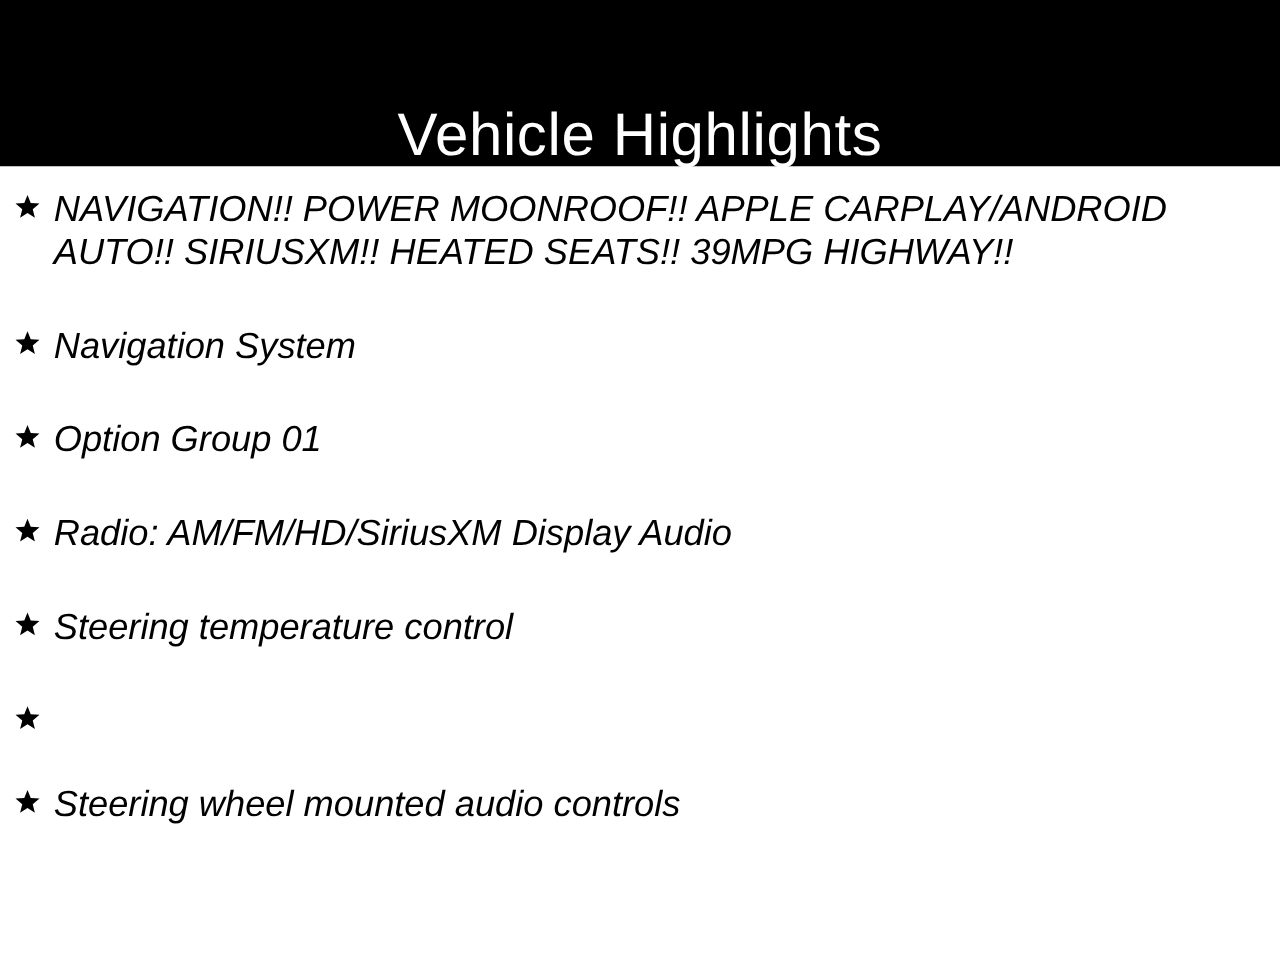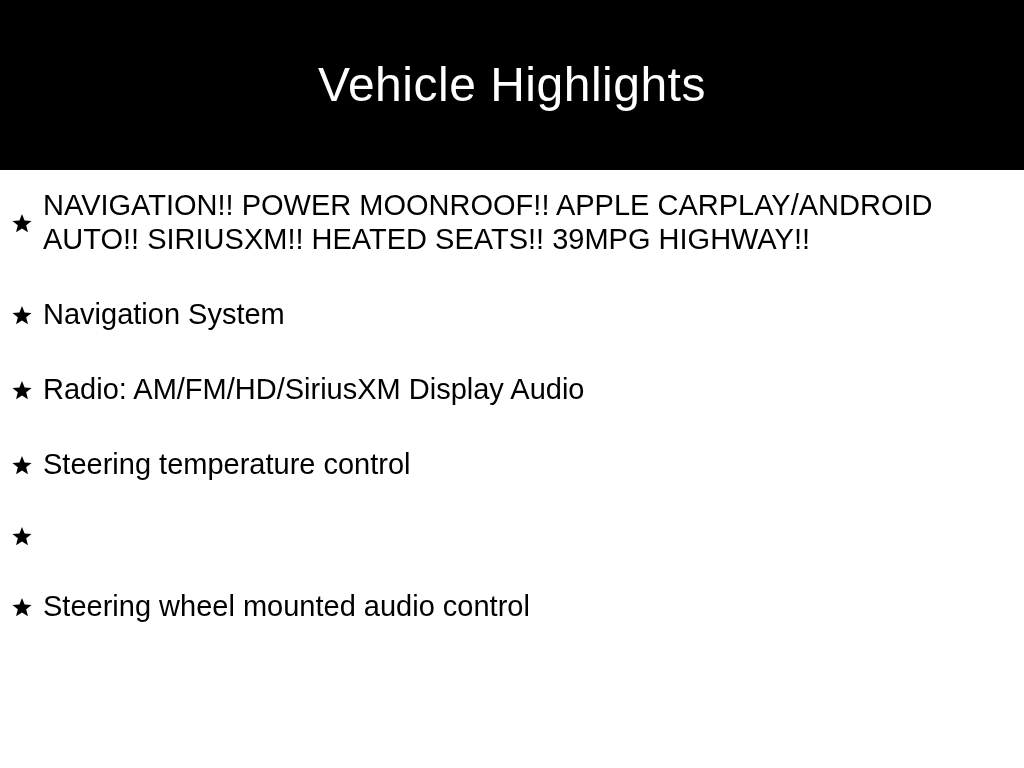--- a/index.html
+++ b/index.html
@@ -9,41 +9,42 @@
   body {
     width: 1024px;
     height: 768px;
     background: #ffffff;
     overflow: hidden;
     font-family: "Liberation Sans", "DejaVu Sans", sans-serif;
     color: #000000;
   }
   .header {
     width: 100%;
-    height: 170px;
+    height: 133px;
     background: #000000;
     display: flex;
-    align-items: center;
+    align-items: flex-end;
     justify-content: center;
   }
   .page-title {
     margin: 0;
     color: #ffffff;
     font-size: 48px;
     font-weight: 400;
     line-height: 1;
     letter-spacing: 0.5px;
   }
   .content {
     padding: 18px 40px 0 11px;
   }
   .item {
     display: flex;
-    align-items: center;
+    align-items: flex-start;
     margin-bottom: 41px;
+    font-style: italic;
   }
   .item:last-child {
     margin-bottom: 0;
   }
   .star {
     flex: none;
     width: 22px;
     height: 22px;
     margin: 4px 10px 0 0;
   }
@@ -78,20 +79,28 @@
 
   <div class="item">
     <span class="star">
         <svg viewBox="0 0 24 24" aria-hidden="true">
           <polygon fill="#000000" points="12,1 14.82,8.12 22.46,8.6 16.57,13.48 18.47,20.9 12,16.8 5.53,20.9 7.43,13.48 1.54,8.6 9.18,8.12"></polygon>
         </svg>
       </span>
     <span class="item-text">Navigation System</span>
   </div>
 
+  <div class="item">
+    <span class="star">
+        <svg viewBox="0 0 24 24" aria-hidden="true">
+          <polygon fill="#000000" points="12,1 14.82,8.12 22.46,8.6 16.57,13.48 18.47,20.9 12,16.8 5.53,20.9 7.43,13.48 1.54,8.6 9.18,8.12"></polygon>
+        </svg>
+      </span>
+    <span class="item-text">Option Group 01</span>
+  </div>
 
   <div class="item">
     <span class="star">
         <svg viewBox="0 0 24 24" aria-hidden="true">
           <polygon fill="#000000" points="12,1 14.82,8.12 22.46,8.6 16.57,13.48 18.47,20.9 12,16.8 5.53,20.9 7.43,13.48 1.54,8.6 9.18,8.12"></polygon>
         </svg>
       </span>
     <span class="item-text">Radio: AM/FM/HD/SiriusXM Display Audio</span>
   </div>
 
@@ -112,16 +121,16 @@
         </svg>
       </span>
   </div>
 
   <div class="item">
     <span class="star">
         <svg viewBox="0 0 24 24" aria-hidden="true">
           <polygon fill="#000000" points="12,1 14.82,8.12 22.46,8.6 16.57,13.48 18.47,20.9 12,16.8 5.53,20.9 7.43,13.48 1.54,8.6 9.18,8.12"></polygon>
         </svg>
       </span>
-    <span class="item-text">Steering wheel mounted audio control</span>
+    <span class="item-text">Steering wheel mounted audio controls</span>
   </div>
 
 </main>
 
 </body></html>

